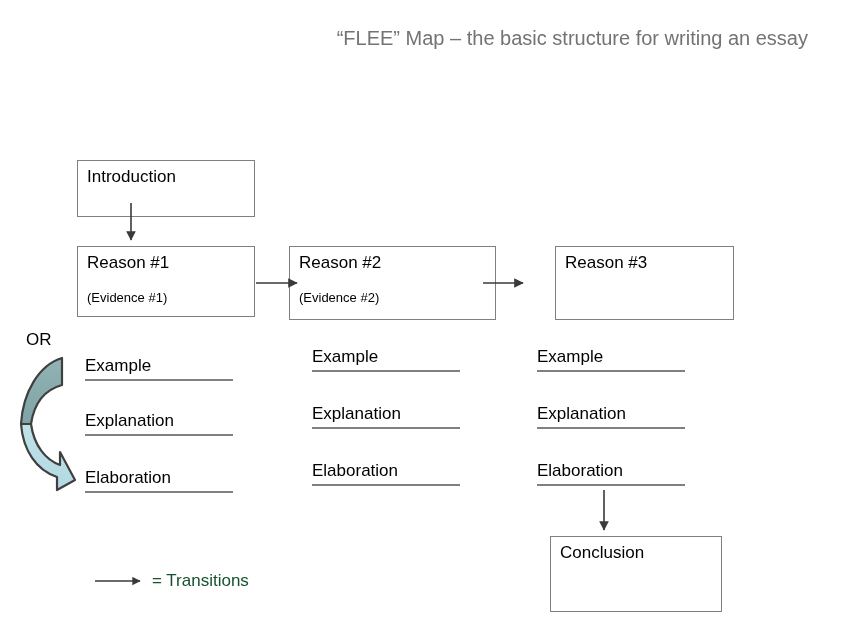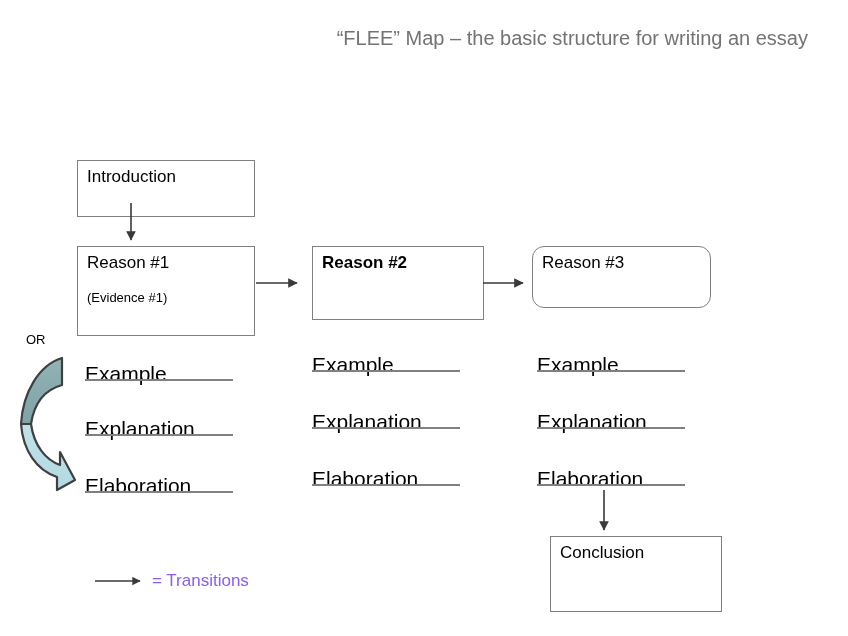--- a/index.html
+++ b/index.html
@@ -50,46 +50,46 @@
     font-size: 13px;
     line-height: 22px;
     white-space: nowrap;
   }
   .flee-item {
     position: absolute;
   }
   .flee-item .flee-label {
     position: absolute;
     left: 0;
-    top: 8px;
-    font-size: 21px;
+    top: 0;
+    font-size: 17px;
     line-height: 21px;
     white-space: nowrap;
   }
   .flee-item .flee-rule {
     position: absolute;
     left: 0;
     top: 24px;
     height: 0;
     border-top: 2px solid #808080;
   }
   .or-label {
     position: absolute;
     left: 26px;
     top: 330px;
-    font-size: 13px;
+    font-size: 17px;
     line-height: 20px;
   }
   .legend-text {
     position: absolute;
     left: 152px;
     top: 570px;
     font-size: 17px;
     line-height: 22px;
-    color: #8b5cf6;
+    color: #14532d;
     white-space: nowrap;
   }
   svg.overlay {
     position: absolute;
     left: 0;
     top: 0;
     width: 848px;
     height: 636px;
     pointer-events: none;
   }
@@ -98,30 +98,31 @@
 <body>
 
 <div id="slide">
 
   <div class="title">“FLEE” Map – the basic structure for writing an essay</div>
 
   <div class="node-box" style="left:77px; top:120px; width:178px; height:57px;margin-top:40px;">
     <span class="line1">Introduction</span>
   </div>
 
-  <div class="node-box" style="left:77px; top:246px; width:178px; height:90px;">
+  <div class="node-box" style="left:77px; top:246px; width:178px; height:71px;">
     <span class="line1">Reason #1</span>
     <span class="line2">(Evidence #1)</span>
   </div>
 
-  <div class="node-box" style="left:312px; top:246px; width:172px; height:74px;font-weight:bold;">
+  <div class="node-box" style="left:289px; top:246px; width:207px; height:74px;">
     <span class="line1">Reason #2</span>
-  </div>
-
-  <div class="node-box" style="left:532px; top:246px; width:179px; height:62px;border-radius:12px;">
+    <span class="line2">(Evidence #2)</span>
+  </div>
+
+  <div class="node-box" style="left:555px; top:246px; width:179px; height:74px;">
     <span class="line1">Reason #3</span>
   </div>
 
   <div class="node-box" style="left:550px; top:536px; width:172px; height:76px;">
     <span class="line1">Conclusion</span>
   </div>
 
   <div class="flee-item" style="left:85px; top:355px;">
     <span class="flee-label">Example</span>
     <span class="flee-rule" style="width:148px;"></span>

